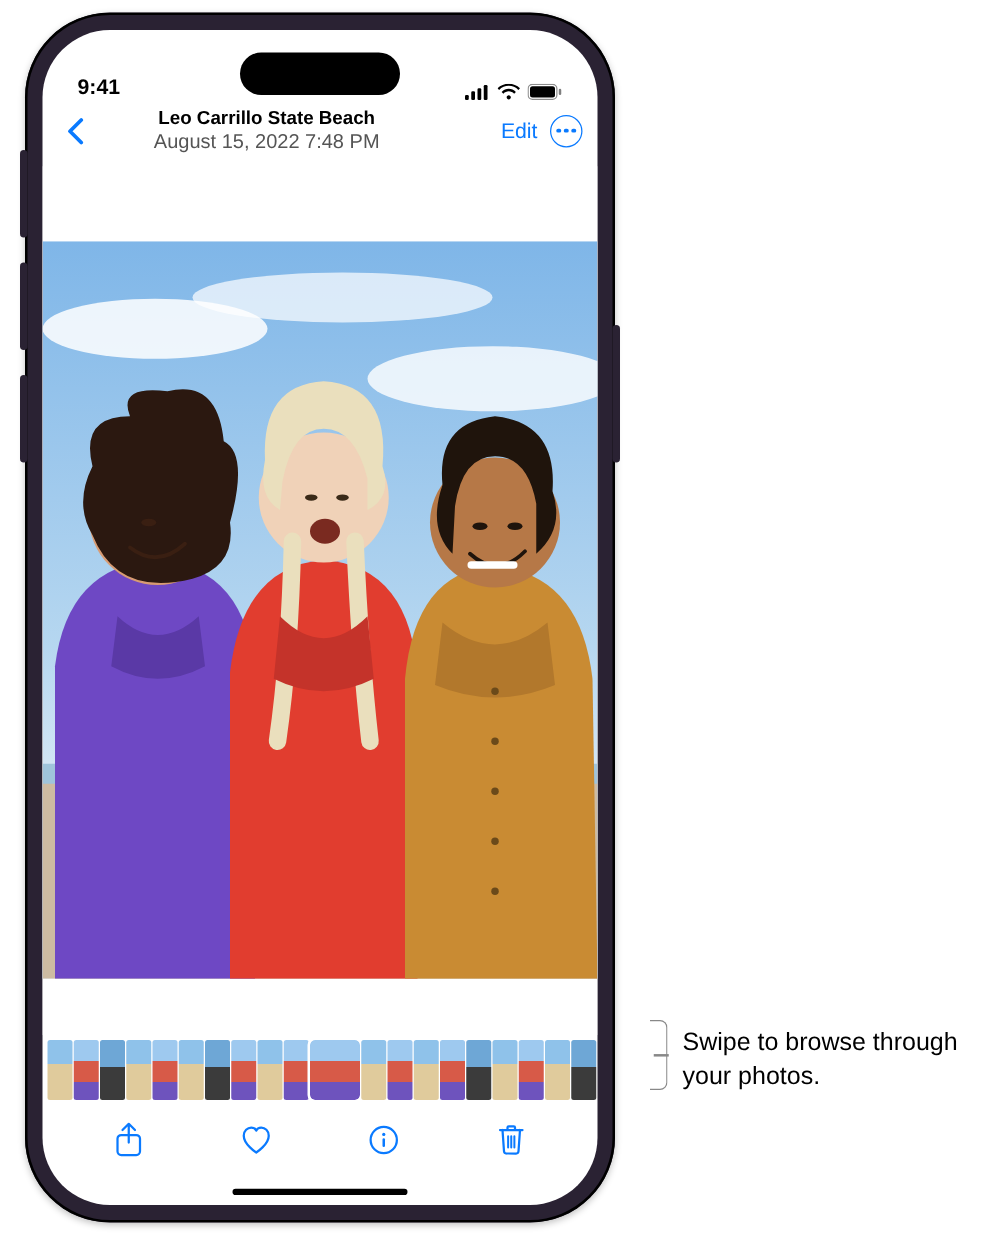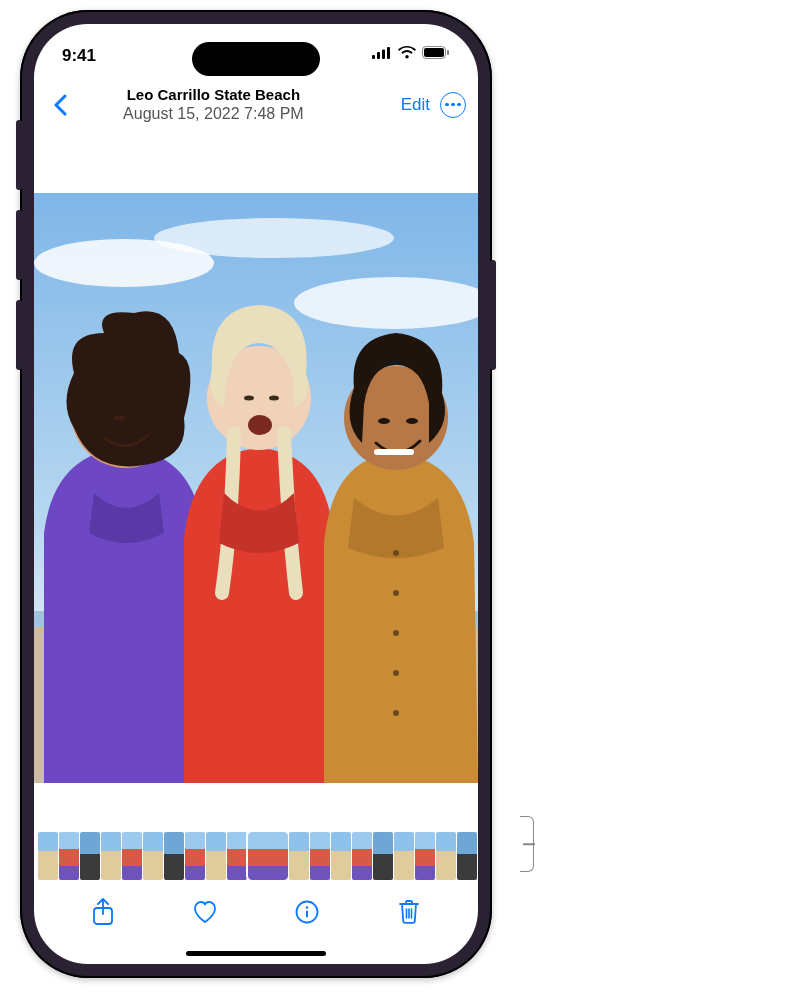--- a/index.html
+++ b/index.html
@@ -56,21 +56,21 @@
     height: 34px;
     background: #000;
     border-radius: 20px;
     z-index: 50;
   }
 
   
   .status-bar {
     height: 56px;
     display: flex;
-    align-items: flex-start;
+    align-items: flex-end;
     justify-content: space-between;
     padding: 22px 28px 0;
     font-weight: 600;
     font-size: 17px;
     color: #000;
   }
   .status-right { display: flex; align-items: center; gap: 6px; }
   .status-right svg { display: block; }
 
   
@@ -361,14 +361,15 @@
 
       <div class="home-indicator">
           <div></div>
         </div>
 
     </div>
   </div>
 
   <div class="callout">
     <div class="callout-bracket"></div>
+    <div class="callout-text">Swipe to browse through your photos.</div>
   </div>
 </div>
 
 </body></html>

